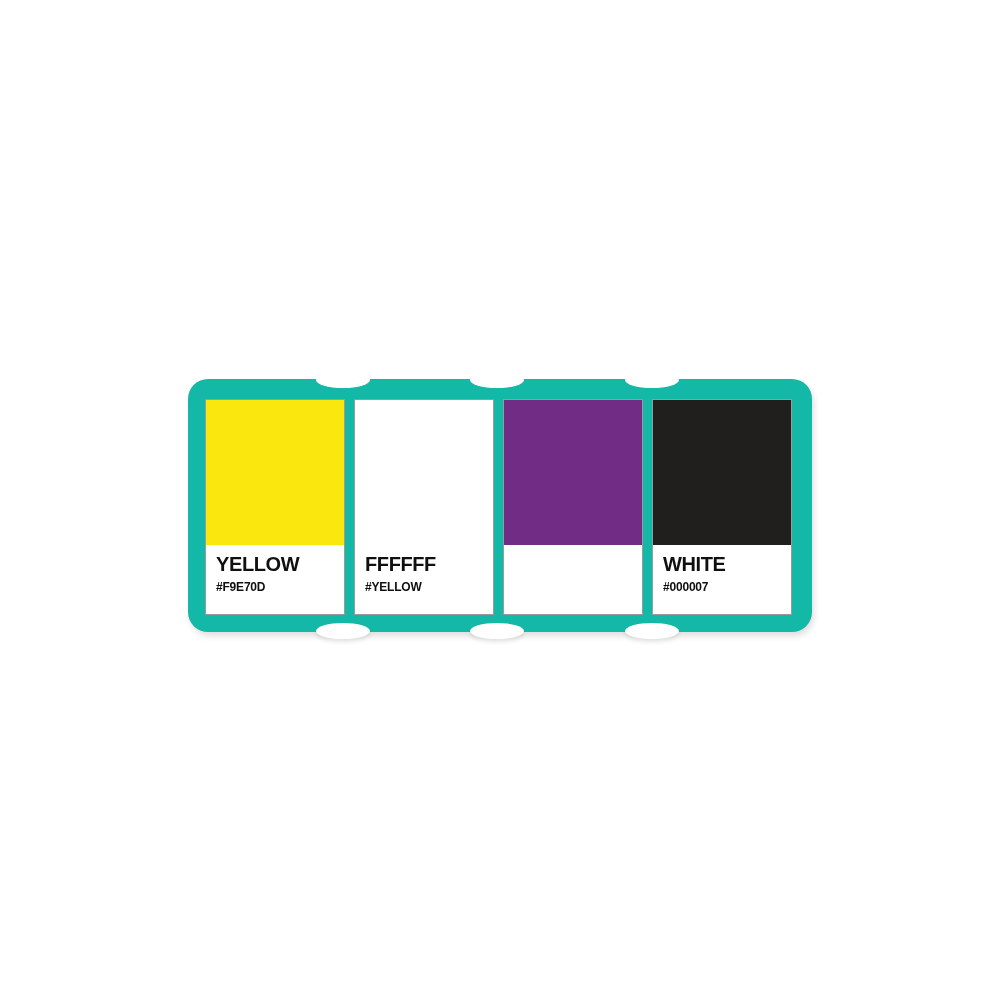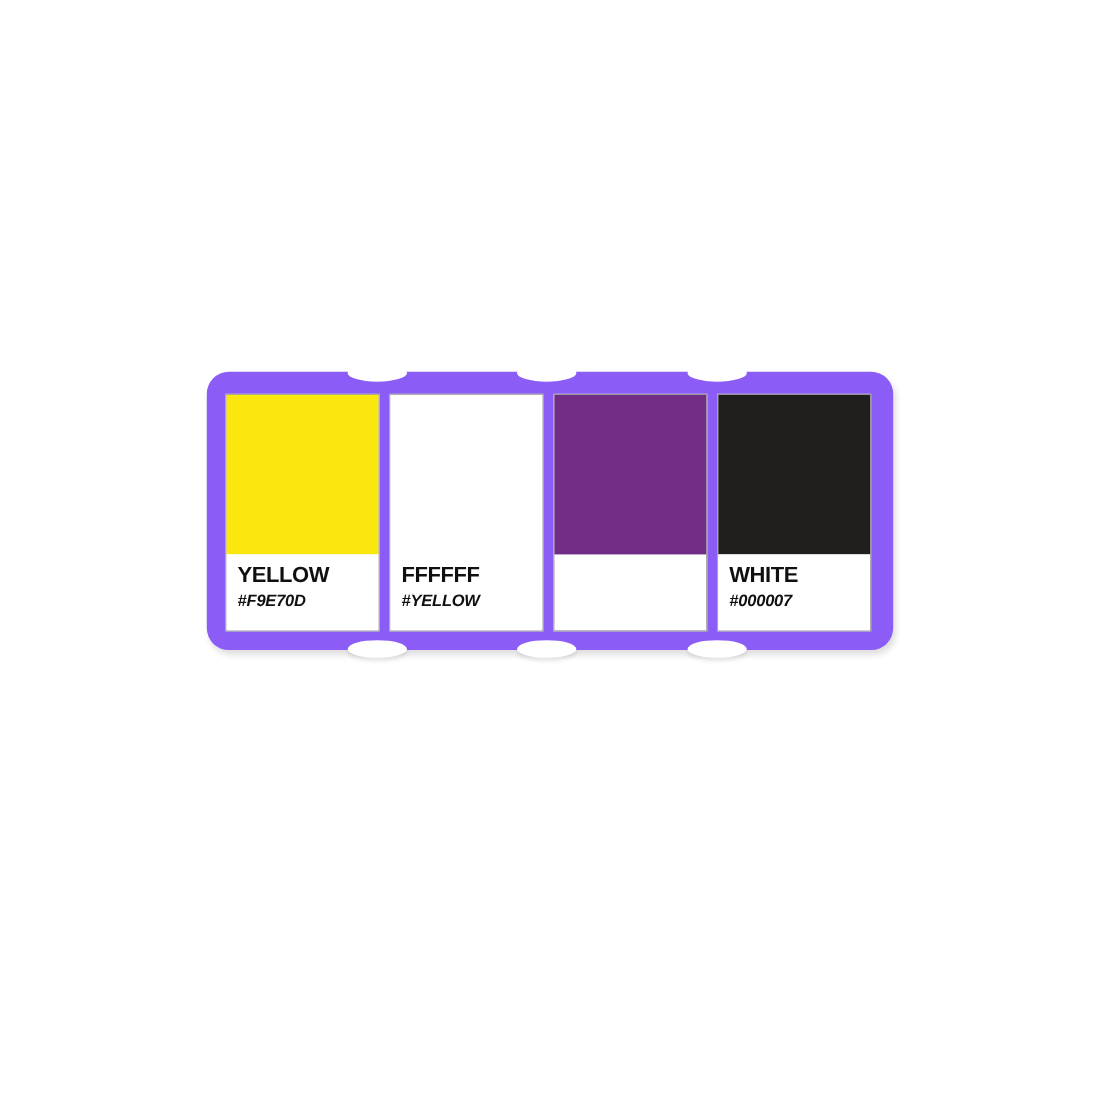--- a/index.html
+++ b/index.html
@@ -16,24 +16,24 @@
     width: 1000px;
     height: 1000px;
     background: #ffffff;
     overflow: hidden;
   }
 
   
   .sticker {
     position: absolute;
     left: 188px;
-    top: 338px;
+    top: 379px;
     width: 624px;
     height: 253px;
-    background: #8b5cf6;
+    background: #14b8a6;
     border-radius: 20px;
     box-shadow: 2px 4px 6px rgba(0,0,0,0.13);
   }
 
   
   .notch {
     position: absolute;
     width: 54px;
     height: 16px;
     background: #ffffff;
@@ -87,26 +87,25 @@
     line-height: 21px;
     letter-spacing: -0.4px;
     color: #101010;
     white-space: nowrap;
   }
 
   .card .hex {
     margin-top: 6px;
     font-family: "Liberation Sans", sans-serif;
     font-weight: bold;
-    font-size: 15px;
+    font-size: 12px;
     line-height: 13px;
     letter-spacing: -0.2px;
     color: #101010;
     white-space: nowrap;
-    font-style: italic;
   }
 </style>
 </head>
 <body>
 
 <div id="canvas">
 
   <div class="sticker">
 
     <div class="notch top n1"></div>

